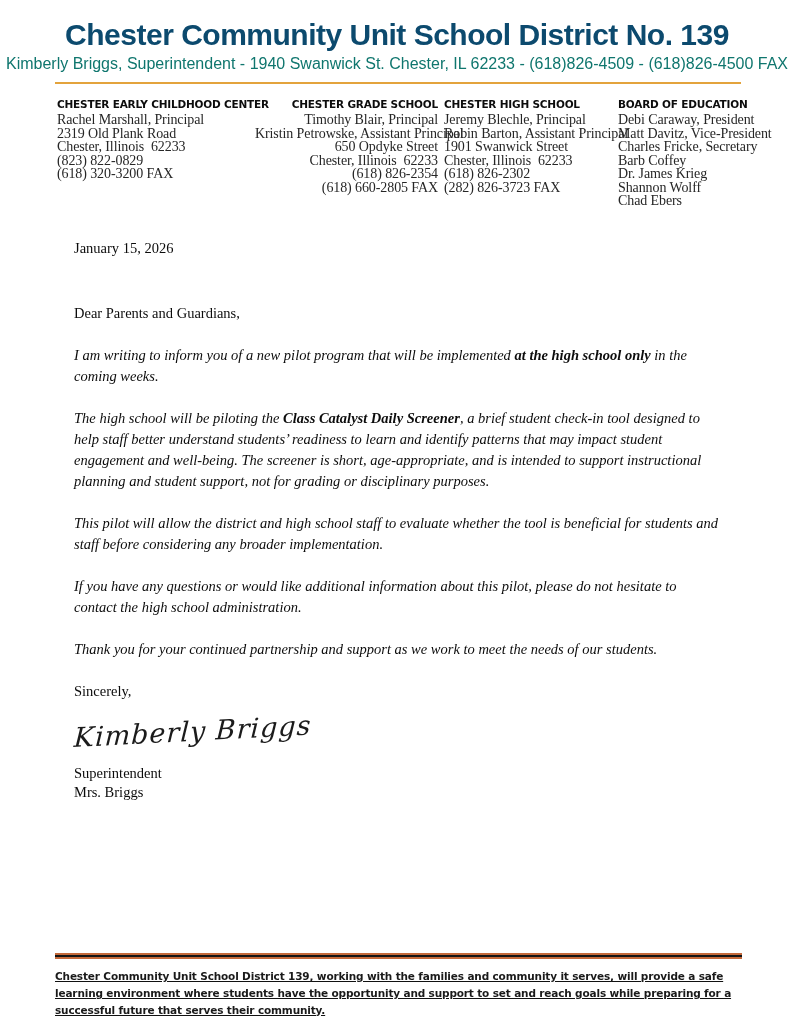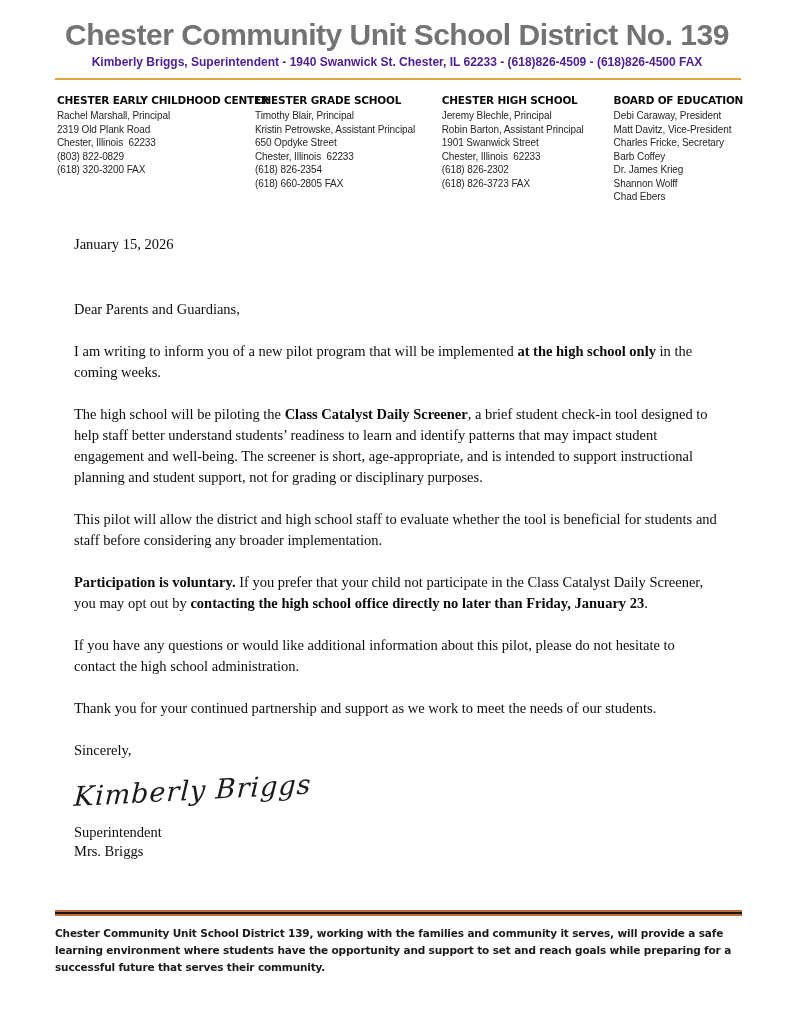--- a/index.html
+++ b/index.html
@@ -14,73 +14,73 @@
     color: #111;
     overflow: hidden;
   }
   
   .header { text-align: center; padding-top: 18px; }
   .district-title {
     font-family: "Liberation Sans", sans-serif;
     font-weight: bold;
     font-size: 30px;
     letter-spacing: -0.5px;
-    color: #737373;
+    color: #0c4a6e;
     line-height: 1.1;
   }
   .district-subtitle {
     font-family: "Liberation Sans", sans-serif;
-    font-weight: bold;
-    font-size: 12px;
-    color: #4c1d95;
+    font-weight: normal;
+    font-size: 16px;
+    color: #0f766e;
     margin-top: 4px;
   }
   .gold-rule {
     height: 2px;
     background: #E3A33C;
     margin: 9px 53px 0 55px;
   }
   
   .directory {
     display: flex;
     margin: 14px 50px 0 57px;
   }
   .dir-col { text-align: left; }
   .dir-col-1 { width: 198px; }
-  .dir-col-2 { width: 183px; }
+  .dir-col-2 { width: 183px; text-align: right; }
   .dir-col-3 { width: 174px; margin-left: 6px; }
   .dir-col-4 { width: 132px; }
   .dir-title {
     font-family: "DejaVu Sans", sans-serif;
     font-weight: bold;
     font-size: 10.5px;
     letter-spacing: -0.2px;
     color: #0c0c0c;
     margin-bottom: 3px;
     white-space: pre;
   }
   .dir-lines div {
-    font-family: Liberation Sans, sans-serif;
-    font-size: 10px;
+    font-family: Liberation Serif, serif;
+    font-size: 14px;
     letter-spacing: -0.1px;
     line-height: 13.5px;
     color: #262626;
     white-space: pre;
   }
   
   .letter {
     margin: 0 74px;
     font-family: "Liberation Serif", serif;
     font-size: 14.5px;
     line-height: 21px;
     color: #0c0c0c;
   }
   .letter .date { margin-top: 30px; }
   .letter .salutation { margin-top: 44px; }
-  .letter p.body-par { margin-top: 21px; }
+  .letter p.body-par { margin-top: 21px; font-style: italic; }
   .letter b { font-weight: bold; }
   .closing { margin-top: 21px; }
   .signature-wrap {
     margin-top: 10px;
     height: 52px;
     display: flex;
     align-items: center;
   }
   .signature-text {
     font-family: "DejaVu Serif", serif;
@@ -90,21 +90,22 @@
     transform: rotate(-3deg) skewX(-6deg);
     transform-origin: left center;
     letter-spacing: 1px;
   }
   .signer div { line-height: 19px; }
   
   .footer {
     position: absolute;
     left: 55px;
     right: 52px;
-    top: 910px;
+    top: 953px;
+    text-decoration: underline;
   }
   .footer-rule {
     height: 6px;
     background: #141414;
     border-top: 2px solid #C4693A;
     border-bottom: 2px solid #C4693A;
   }
   .footer-text {
     margin-top: 9px;
     font-family: "DejaVu Sans", sans-serif;
@@ -126,21 +127,21 @@
   </div>
   <div class="gold-rule"></div>
 
   <div class="directory">
     <div class="dir-col dir-col-1">
       <div class="dir-title">CHESTER EARLY CHILDHOOD CENTER</div>
       <div class="dir-lines">
           <div>Rachel Marshall, Principal</div>
           <div>2319 Old Plank Road</div>
           <div>Chester, Illinois  62233</div>
-          <div>(803) 822-0829</div>
+          <div>(823) 822-0829</div>
           <div>(618) 320-3200 FAX</div>
         </div>
     </div>
     <div class="dir-col dir-col-2">
       <div class="dir-title">CHESTER GRADE SCHOOL</div>
       <div class="dir-lines">
           <div>Timothy Blair, Principal</div>
           <div>Kristin Petrowske, Assistant Principal</div>
           <div>650 Opdyke Street</div>
           <div>Chester, Illinois  62233</div>
@@ -149,21 +150,21 @@
         </div>
     </div>
     <div class="dir-col dir-col-3">
       <div class="dir-title">CHESTER HIGH SCHOOL</div>
       <div class="dir-lines">
           <div>Jeremy Blechle, Principal</div>
           <div>Robin Barton, Assistant Principal</div>
           <div>1901 Swanwick Street</div>
           <div>Chester, Illinois  62233</div>
           <div>(618) 826-2302</div>
-          <div>(618) 826-3723 FAX</div>
+          <div>(282) 826-3723 FAX</div>
         </div>
     </div>
     <div class="dir-col dir-col-4">
       <div class="dir-title">BOARD OF EDUCATION</div>
       <div class="dir-lines">
           <div>Debi Caraway, President</div>
           <div>Matt Davitz, Vice-President</div>
           <div>Charles Fricke, Secretary</div>
           <div>Barb Coffey</div>
           <div>Dr. James Krieg</div>
@@ -173,21 +174,20 @@
     </div>
   </div>
 
   <div class="letter">
     <div class="date">January 15, 2026</div>
     <div class="salutation">Dear Parents and Guardians,</div>
 
     <p class="body-par"><span>I am writing to inform you of a new pilot program that will be implemented </span><b>at the high school only</b><span> in the coming weeks.</span></p>
     <p class="body-par"><span>The high school will be piloting the </span><b>Class Catalyst Daily Screener</b><span>, a brief student check-in tool designed to help staff better understand students’ readiness to learn and identify patterns that may impact student engagement and well-being. The screener is short, age-appropriate, and is intended to support instructional planning and student support, not for grading or disciplinary purposes.</span></p>
     <p class="body-par"><span>This pilot will allow the district and high school staff to evaluate whether the tool is beneficial for students and staff before considering any broader implementation.</span></p>
-    <p class="body-par"><b>Participation is voluntary.</b><span> If you prefer that your child not participate in the Class Catalyst Daily Screener, you may opt out by </span><b>contacting the high school office directly no later than Friday, January 23</b><span>.</span></p>
     <p class="body-par"><span>If you have any questions or would like additional information about this pilot, please do not hesitate to contact the high school administration.</span></p>
     <p class="body-par"><span>Thank you for your continued partnership and support as we work to meet the needs of our students.</span></p>
 
     <div class="closing">Sincerely,</div>
 
     <div class="signature-wrap">
       <span class="signature-text">Kimberly Briggs</span>
     </div>
 
     <div class="signer">

